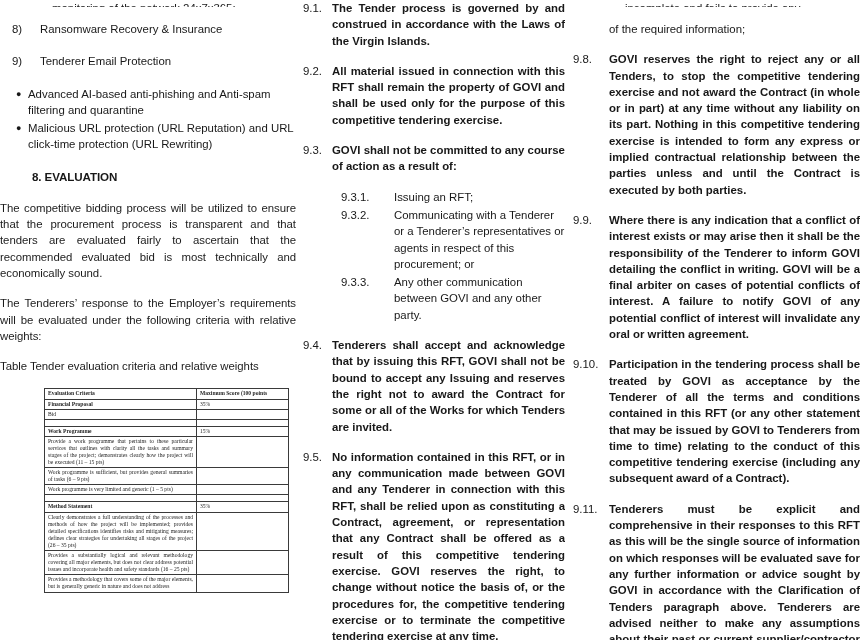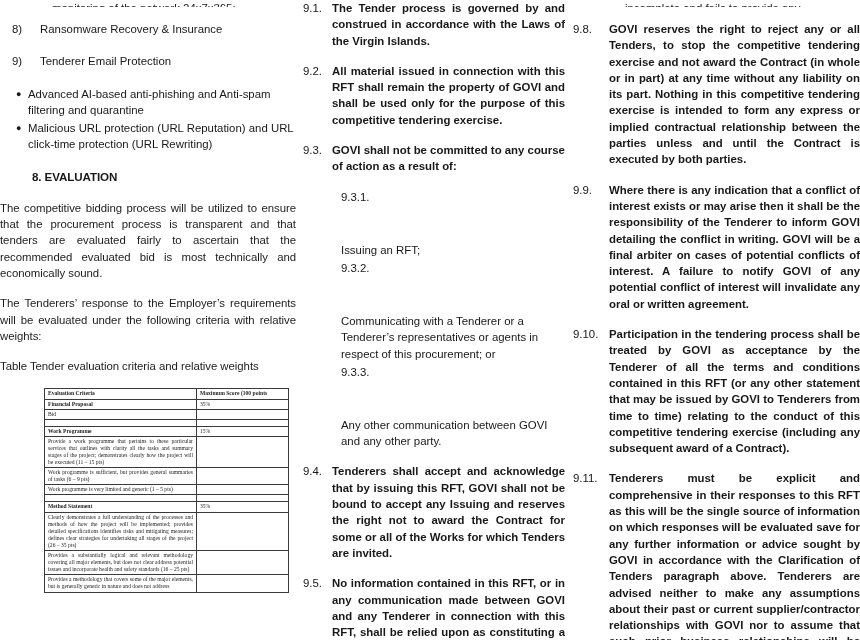--- a/index.html
+++ b/index.html
@@ -136,21 +136,20 @@
   .clause .cb.nojust { text-align: left; }
 
   .clause.wide .cn { flex: 0 0 36px; width: 36px; }
 
   .subclause {
     display: flex;
     margin: 0 0 2px 0;
     font-size: 11.4px;
     line-height: 16.3px;
     padding-left: 38px;
-    flex-direction: column;
   }
   .subclause .sn { flex: 0 0 53px; width: 53px; }
   .subclause .sb { flex: 1 1 auto; }
 
   .sublist { margin-bottom: 14px; }
 
   .contfrag {
     font-size: 11.4px;
     line-height: 16.3px;
     padding-left: 29px;
@@ -296,20 +295,21 @@
       <span class="cn">9.5.</span>
       <span class="cb">No information contained in this RFT, or in any communication made between GOVI and any Tenderer in connection with this RFT, shall be relied upon as constituting a Contract, agreement, or representation that any Contract shall be offered as a result of this competitive tendering exercise.  GOVI reserves the right, to change without notice the basis of, or the procedures for, the competitive tendering exercise or to terminate the competitive tendering exercise at any time.</span>
     </div>
 
   </div>
 
   <div class="col" id="col-right">
 
     <div class="topfrag">incomplete and fails to provide any</div>
 
+    <div class="contfrag ind36">of the required information;</div>
 
     <div class="clause wide">
       <span class="cn">9.8.</span>
       <span class="cb">GOVI reserves the right to reject any or all Tenders, to stop the competitive tendering exercise and not award the Contract (in whole or in part) at any time without any liability on its part.  Nothing in this competitive tendering exercise is intended to form any express or implied contractual relationship between the parties unless and until the Contract is executed by both parties.</span>
     </div>
 
     <div class="clause wide">
       <span class="cn">9.9.</span>
       <span class="cb">Where there is any indication that a conflict of interest exists or may arise then it shall be the responsibility of the Tenderer to inform GOVI detailing the conflict in writing.  GOVI will be a final arbiter on cases of potential conflicts of interest.   A failure to notify GOVI of any potential conflict of interest will invalidate any oral or written agreement.</span>
     </div>

